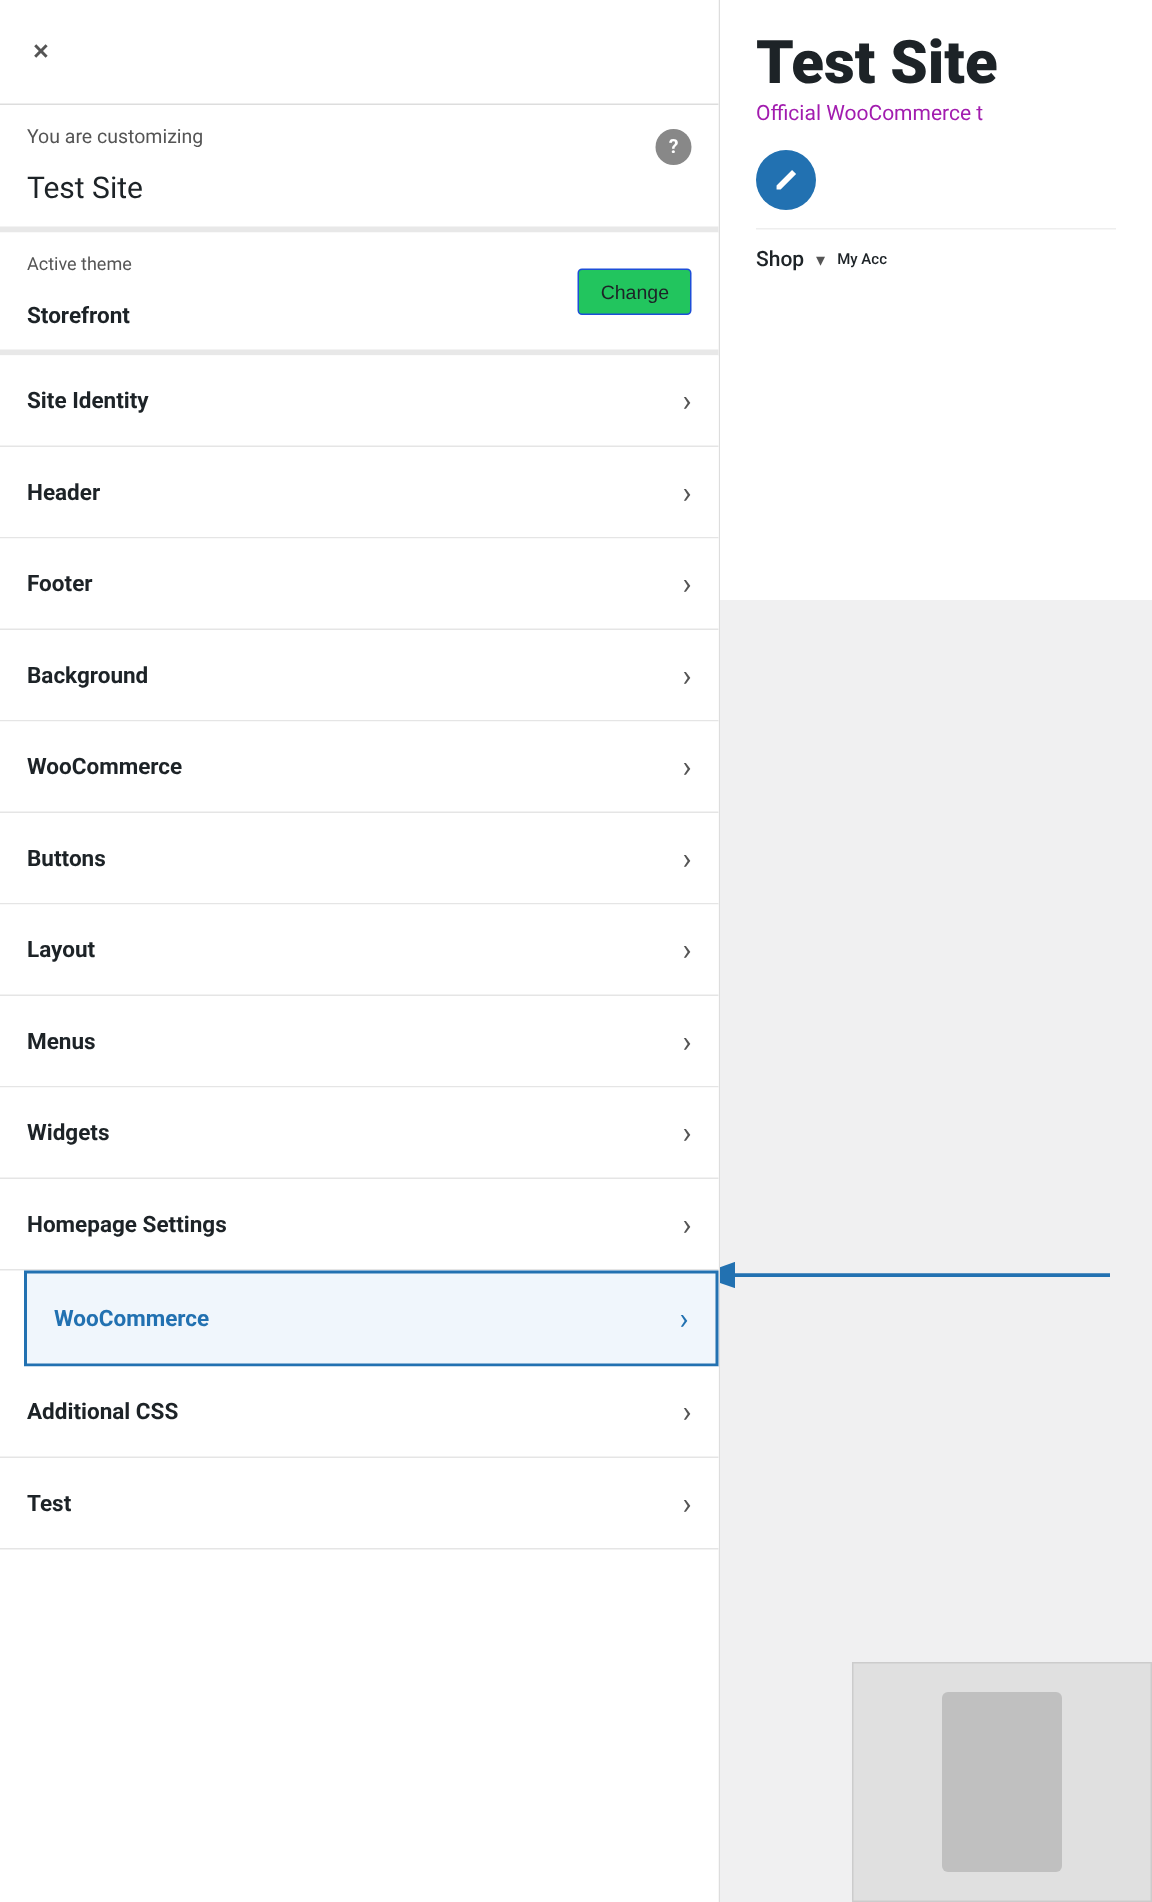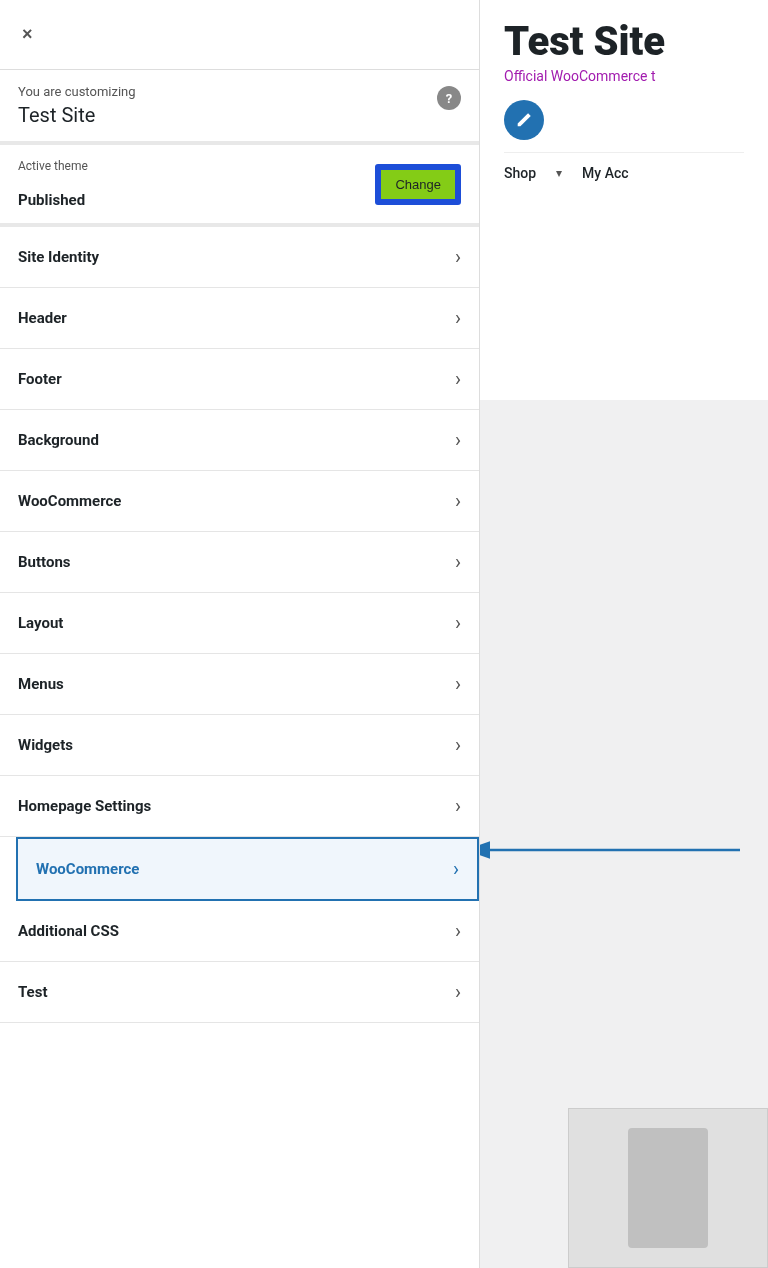--- a/index.html
+++ b/index.html
@@ -59,21 +59,21 @@
       padding: 14px 18px 14px 18px;
       background: #fff;
       border-bottom: 4px solid #e8e8e8;
       display: flex;
       align-items: flex-start;
       justify-content: space-between;
     }
     .customizing-text {
       font-size: 13px;
       color: #555;
-      margin-bottom: 4px;
+      margin-bottom: 14px;
     }
     .customizing-site {
       font-size: 20px;
       color: #1d2327;
       font-weight: 400;
     }
     .help-icon {
       width: 24px;
       height: 24px;
       border-radius: 50%;
@@ -102,22 +102,22 @@
       font-size: 12px;
       color: #555;
       margin-bottom: 18px;
     }
     .theme-name {
       font-size: 15px;
       font-weight: 700;
       color: #1d2327;
     }
     .change-btn {
-      border: 6px solid #1d4ed8;
-      background: #84cc16;
+      border: 1px solid #1d4ed8;
+      background: #22c55e;
       color: #1d2327;
       padding: 7px 14px;
       font-size: 13px;
       border-radius: 3px;
       cursor: pointer;
     }
 
     
     .menu-list {
       flex: 1;
@@ -193,36 +193,36 @@
       margin-bottom: 12px;
     }
     .edit-icon-btn svg {
       width: 18px;
       height: 18px;
       fill: #fff;
     }
     .nav-bar {
       display: flex;
       align-items: center;
-      gap: 20px;
+      gap: 8px;
       border-top: 1px solid #eee;
       padding-top: 12px;
     }
     .nav-item {
       font-size: 14px;
       color: #1d2327;
       font-weight: 500;
       cursor: pointer;
     }
     .nav-dropdown {
       font-size: 12px;
       color: #555;
     }
     .nav-item-acc {
-      font-size: 14px;
+      font-size: 10px;
       color: #1d2327;
       font-weight: 500;
     }
 
     
     .arrow-container {
       position: absolute;
       top: 820px;
       left: 0;
       width: 288px;
@@ -268,21 +268,21 @@
     <div>
       <div class="customizing-text">You are customizing</div>
       <div class="customizing-site">Test Site</div>
     </div>
     <div class="help-icon">?</div>
   </div>
 
   <div class="theme-section">
     <div>
       <div class="theme-label">Active theme</div>
-      <div class="theme-name">Published</div>
+      <div class="theme-name">Storefront</div>
     </div>
     <button class="change-btn">Change</button>
   </div>
 
   <div class="menu-list" id="menu-list">
   <div class="menu-item">
         <span class="menu-item-label">Site Identity</span>
         <span class="chevron-icon" style="font-size: 20px;">›</span>
       </div>
       <div class="menu-item">

